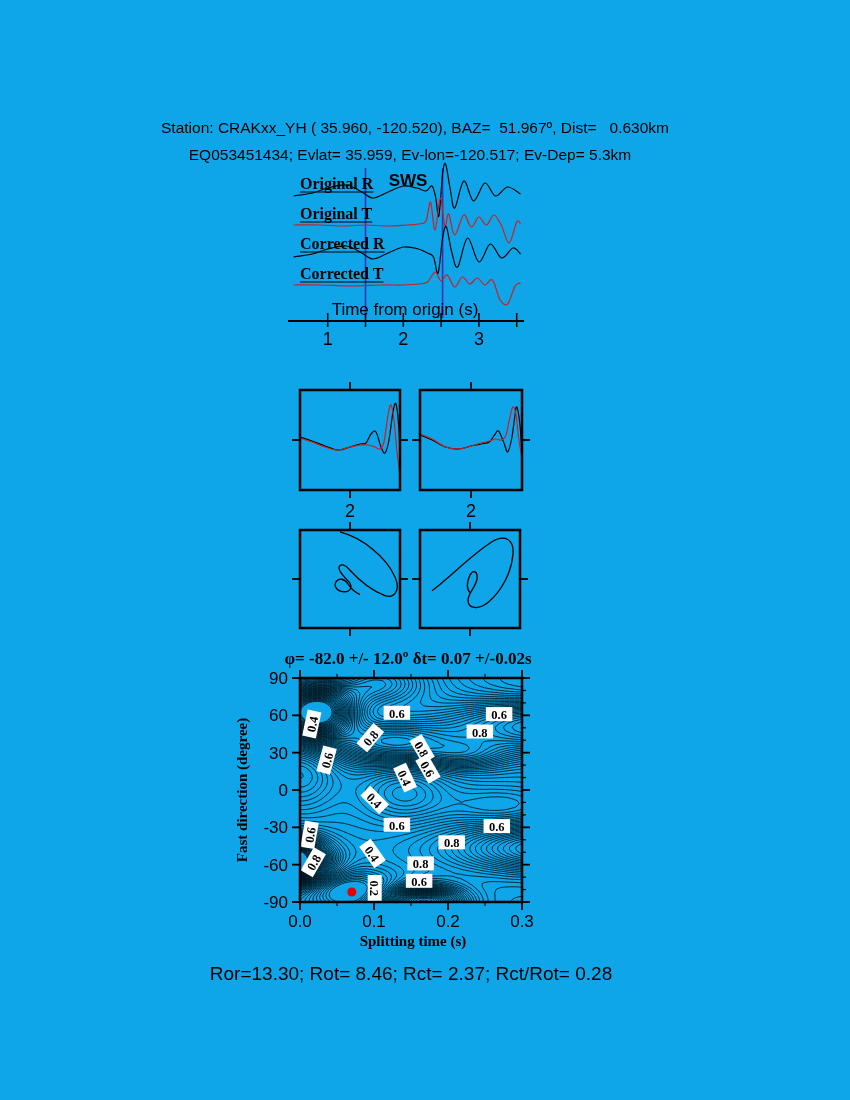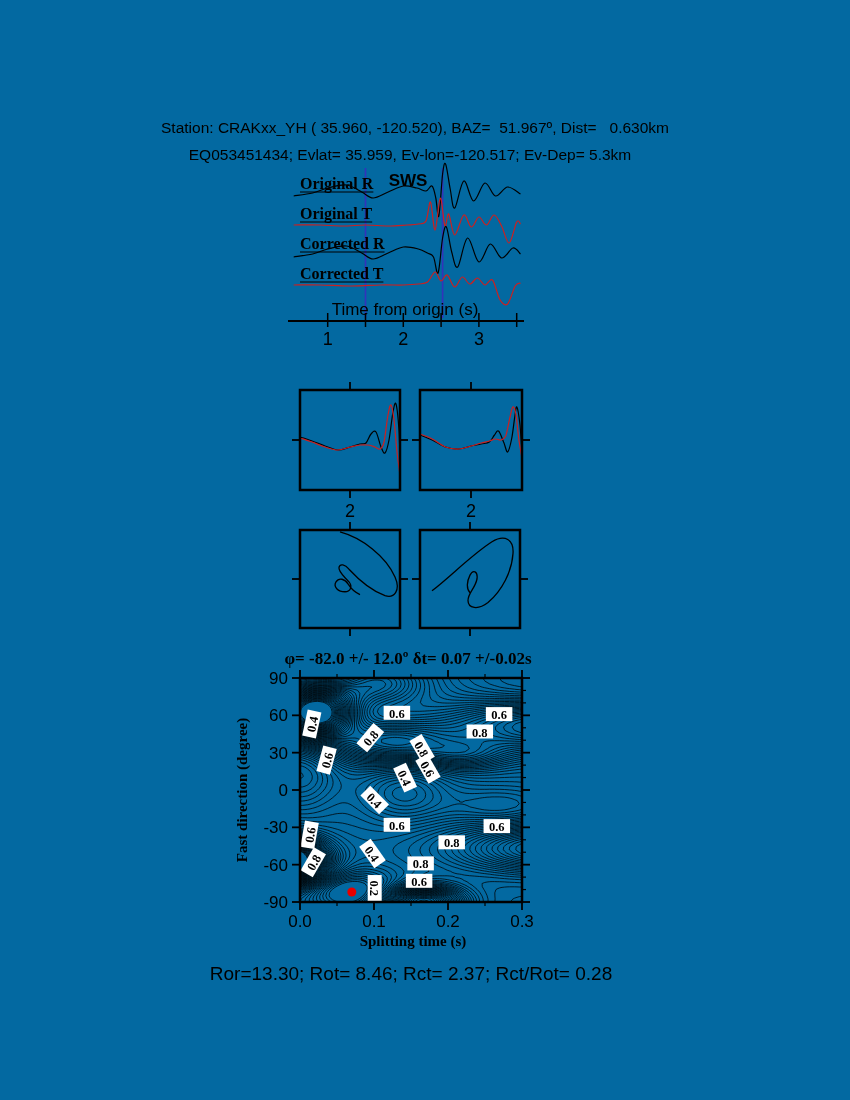--- a/index.html
+++ b/index.html
@@ -1,16 +1,16 @@
 <!DOCTYPE html>
 <html><head>
 <meta charset="utf-8">
 <style>
   html,body{margin:0;padding:0;background:#ffffff;}
-  #page{width:850px;height:1100px;position:relative;background:#0369a1;overflow:hidden;}
+  #page{width:850px;height:1100px;position:relative;background:#0ea5e9;overflow:hidden;}
   svg{position:absolute;top:0;left:0;}
   text{fill:#000;}
   .sans{font-family:"Liberation Sans", sans-serif;}
   .serifb{font-family:"Liberation Serif", serif;font-weight:bold;}
 </style>
 </head>
 <body>
 
 <div id="page">
   <svg id="fig" width="850" height="1100" viewBox="0 0 850 1100" xmlns="http://www.w3.org/2000/svg">

